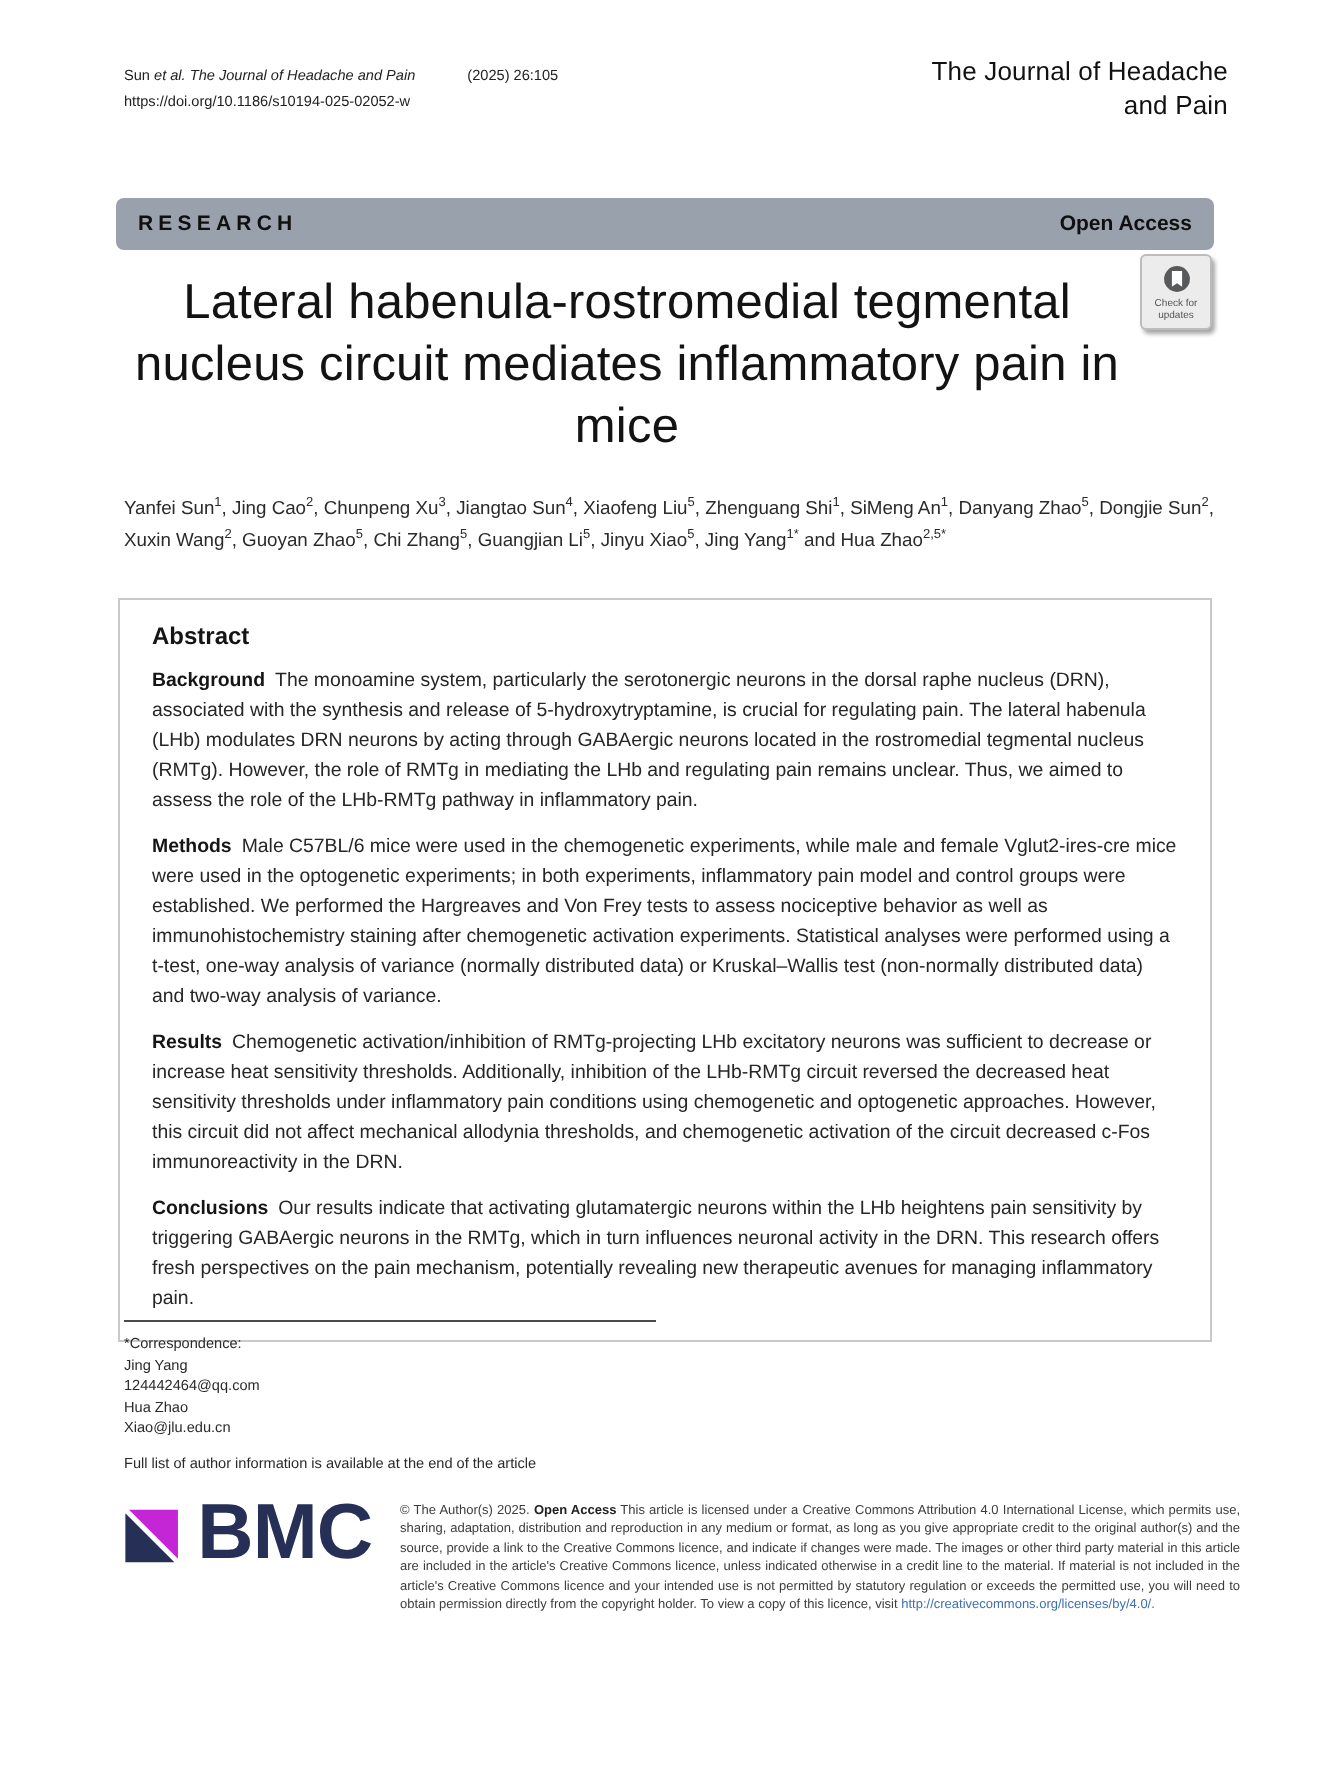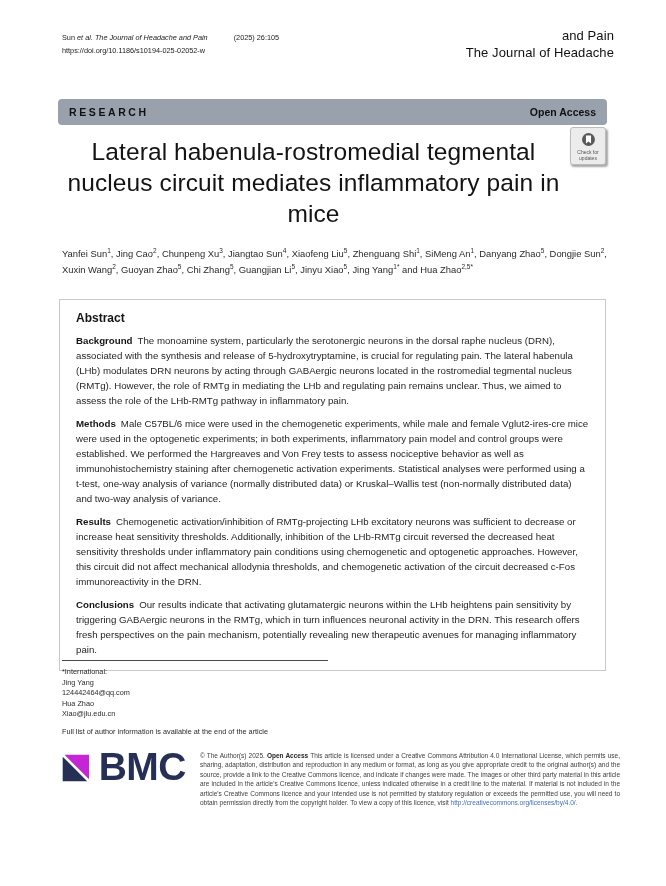--- a/index.html
+++ b/index.html
@@ -63,22 +63,22 @@
 <body>
 
 <div class="page">
 
   <div class="top-header">
     <div class="cite-block">
       <div class="cite-line"><span>Sun</span> <i>et al.</i> <i>The Journal of Headache and Pain</i><span class="cite-issue">(2025) 26:105</span></div>
       <div class="cite-line">https://doi.org/10.1186/s10194-025-02052-w</div>
     </div>
     <div class="journal-name">
+      <div>The Journal of Headache</div>
       <div>and Pain</div>
-      <div>The Journal of Headache</div>
     </div>
   </div>
 
   <div class="banner">
     <span class="research">RESEARCH</span>
     <span class="open-access">Open Access</span>
   </div>
 
   <div class="title-block">
     <h1 class="article-title">Lateral habenula-rostromedial tegmental nucleus circuit mediates inflammatory pain in mice</h1>
@@ -103,21 +103,21 @@
         <p class="abstract-section"><b>Background</b>The monoamine system, particularly the serotonergic neurons in the dorsal raphe nucleus (DRN), associated with the synthesis and release of 5-hydroxytryptamine, is crucial for regulating pain. The lateral habenula (LHb) modulates DRN neurons by acting through GABAergic neurons located in the rostromedial tegmental nucleus (RMTg). However, the role of RMTg in mediating the LHb and regulating pain remains unclear. Thus, we aimed to assess the role of the LHb-RMTg pathway in inflammatory pain.</p>
         <p class="abstract-section"><b>Methods</b>Male C57BL/6 mice were used in the chemogenetic experiments, while male and female Vglut2-ires-cre mice were used in the optogenetic experiments; in both experiments, inflammatory pain model and control groups were established. We performed the Hargreaves and Von Frey tests to assess nociceptive behavior as well as immunohistochemistry staining after chemogenetic activation experiments. Statistical analyses were performed using a t-test, one-way analysis of variance (normally distributed data) or Kruskal–Wallis test (non-normally distributed data) and two-way analysis of variance.</p>
         <p class="abstract-section"><b>Results</b>Chemogenetic activation/inhibition of RMTg-projecting LHb excitatory neurons was sufficient to decrease or increase heat sensitivity thresholds. Additionally, inhibition of the LHb-RMTg circuit reversed the decreased heat sensitivity thresholds under inflammatory pain conditions using chemogenetic and optogenetic approaches. However, this circuit did not affect mechanical allodynia thresholds, and chemogenetic activation of the circuit decreased c-Fos immunoreactivity in the DRN.</p>
         <p class="abstract-section"><b>Conclusions</b>Our results indicate that activating glutamatergic neurons within the LHb heightens pain sensitivity by triggering GABAergic neurons in the RMTg, which in turn influences neuronal activity in the DRN. This research offers fresh perspectives on the pain mechanism, potentially revealing new therapeutic avenues for managing inflammatory pain.</p>
       </div>
   </div>
 
   <div class="footnote-divider"></div>
 
   <div class="correspondence">
-    <div>*International:</div>
+    <div>*Correspondence:</div>
     <div id="correspondence-lines">
         <div>Jing Yang</div>
         <div>124442464@qq.com</div>
         <div>Hua Zhao</div>
         <div>Xiao@jlu.edu.cn</div>
       </div>
   </div>
 
   <div class="full-list-note">Full list of author information is available at the end of the article</div>
 

